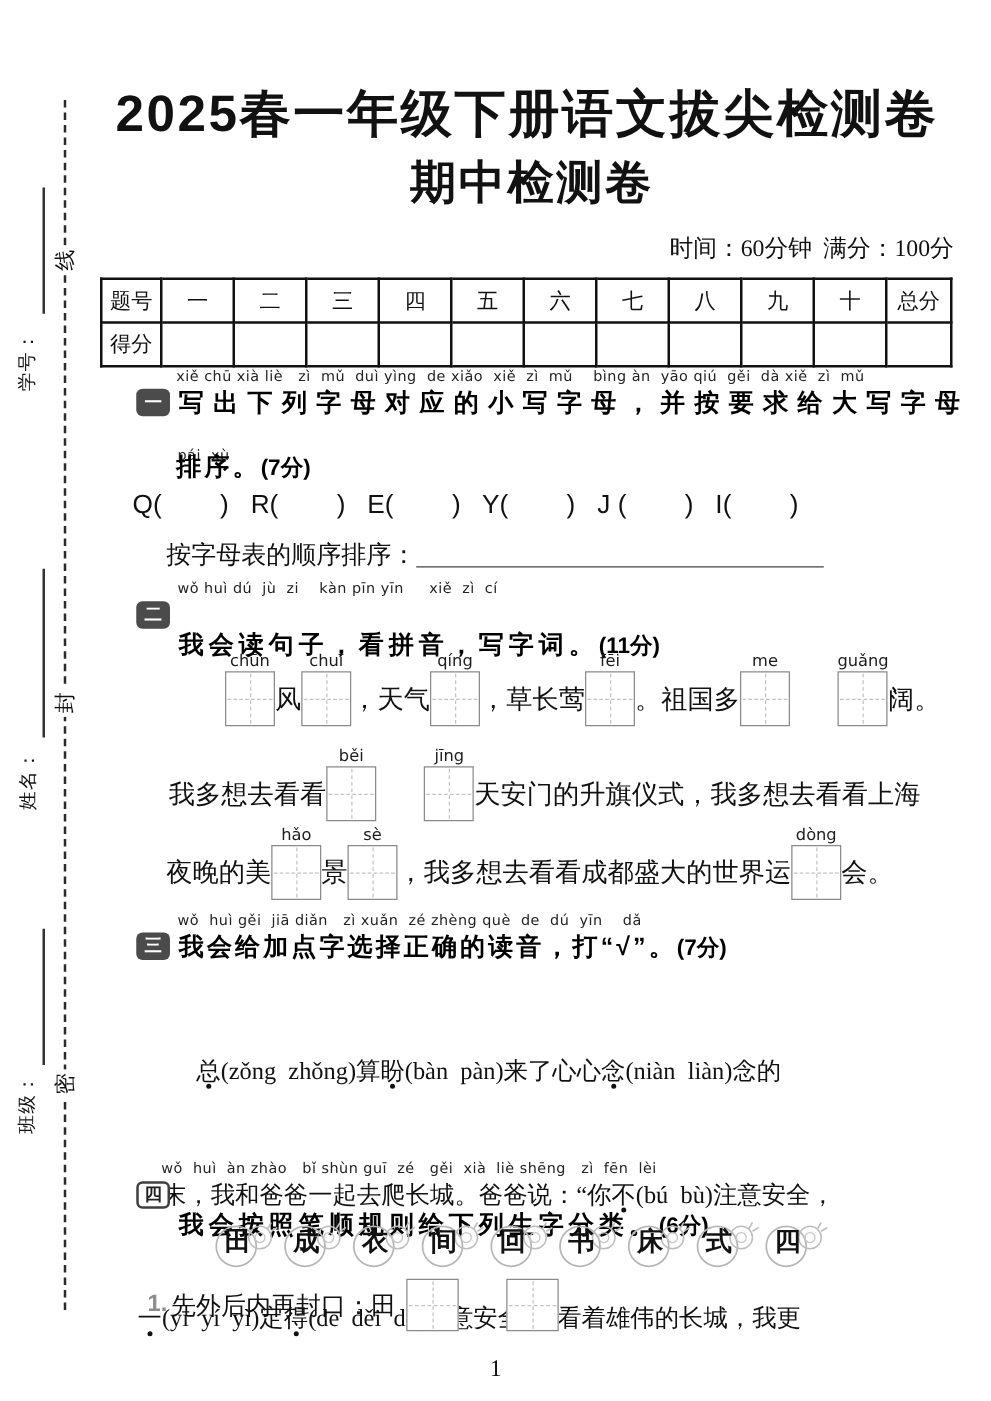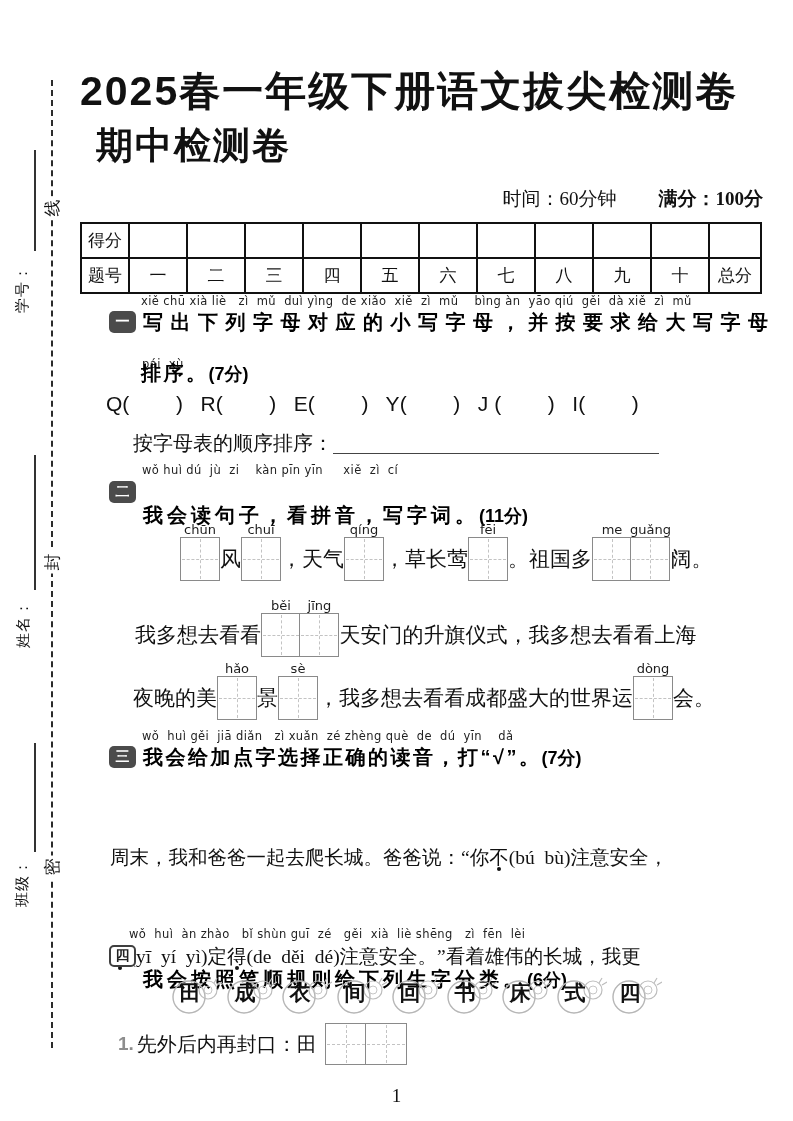--- a/index.html
+++ b/index.html
@@ -6,24 +6,24 @@
   #page{position:relative;width:793px;height:1121px;background:#ffffff;overflow:hidden;
         font-family:"Liberation Serif",serif;color:#111;}
   .abs{position:absolute;}
   
   .seal-dash{position:absolute;left:51px;top:80px;height:968px;width:0;border-left:2px dashed #2b2b2b;}
   .vrot{position:absolute;transform:translate(-50%,-50%) rotate(-90deg);white-space:nowrap;}
   .seal-char{font-size:17px;background:#fff;padding:2px 3px;font-family:"Liberation Serif",serif;}
   .side-label{font-size:15px;font-family:"Liberation Serif",serif;letter-spacing:1px;}
   .side-line{position:absolute;width:0;border-left:2px solid #333;}
   
-  .title1{left:80px;top:64px;width:683px;text-align:left;font:bold 41px "Liberation Sans",sans-serif;letter-spacing:2px;}
-  .title2{left:96px;top:121px;width:683px;text-align:left;font:bold 37px "Liberation Sans",sans-serif;letter-spacing:2px;}
+  .title1{left:80px;top:64px;width:683px;text-align:center;font:bold 41px "Liberation Sans",sans-serif;letter-spacing:2px;}
+  .title2{left:84px;top:121px;width:683px;text-align:center;font:bold 37px "Liberation Sans",sans-serif;letter-spacing:2px;}
   .infoline{left:80px;top:186px;width:683px;text-align:right;font-size:19px;}
-  .infoline b{font-weight:bold;margin-left:42px;}
+  .infoline b{font-weight:normal;margin-left:9px;}
   
   table.score{border-collapse:collapse;table-layout:fixed;}
   table.score td{border:2px solid #111;text-align:center;font-size:17px;padding:0;height:33px;}
   
   .py-line{font:11.5px "DejaVu Sans",sans-serif;color:#222;white-space:pre;letter-spacing:.4px;}
   .q-head{display:flex;align-items:flex-start;gap:7px;}
   .badge{flex:none;display:inline-flex;width:27px;height:22px;margin-top:2px;border-radius:5px;
          background:#4b4b4b;color:#fff;align-items:center;justify-content:center;
          font:bold 14px "Liberation Sans",sans-serif;}
   .badge.outline{background:#fff;border:2px solid #3f3f3f;color:#222;width:23px;height:18px;}
@@ -33,21 +33,21 @@
   .kai{font-size:20px;}
   .letters{font:21px "Liberation Sans",sans-serif;white-space:pre;}
   .blank-line{display:inline-block;width:326px;border-bottom:1.6px solid #444;height:20px;vertical-align:-4px;}
   
   .qrow{display:flex;align-items:center;height:44px;font-size:21px;white-space:pre;}
   .tzg{position:relative;flex:none;width:40px;height:44px;border:1.6px solid #8a8a8a;background:#fff;box-sizing:border-box;}
   .tzg::before{content:"";position:absolute;left:1px;right:1px;top:50%;border-top:1px dashed #c3c3c3;}
   .tzg::after{content:"";position:absolute;top:1px;bottom:1px;left:50%;border-left:1px dashed #c3c3c3;}
   .tzg .py{position:absolute;left:50%;top:-16px;transform:translateX(-50%);
            font:13px "DejaVu Sans",sans-serif;color:#1c1c1c;white-space:nowrap;text-align:right;}
-  .pair{display:flex;} .pair .tzg+.tzg{margin-left:-1.6px;}
+  .pair{display:flex;gap:40px;} .pair .tzg+.tzg{margin-left:-1.6px;}
   
   .p3{width:662px;font-size:19.5px;line-height:33px;white-space:pre-wrap;}
   .p3 .ind{padding-left:47px;}
   .dc{position:relative;}
   .dc::after{content:"";position:absolute;left:50%;bottom:-3px;width:4px;height:4px;border-radius:50%;
              background:#111;transform:translateX(-50%);}
   
   .snail-row{display:flex;gap:15px;}
   .snail{position:relative;flex:none;width:40px;height:40px;}
   .snail svg{position:absolute;left:-2px;top:0;}
@@ -90,47 +90,47 @@
           <col style="width:58px">
           <col style="width:58px">
           <col style="width:58px">
         <col style="width:58px">
           <col style="width:58px">
           <col style="width:58px">
           <col style="width:52px">
       </colgroup>
       <tbody>
           <tr>
-        <td>得分</td>
-        <td></td>
-            <td></td>
-        <td></td>
-            <td></td>
-        <td></td>
-            <td></td>
-        <td></td>
-            <td></td>
-        <td></td>
-            <td></td>
-        <td></td>
-      </tr>
-      <tr>
         <td>题号</td>
         <td>一</td>
         <td>二</td>
         <td>三</td>
         <td>四</td>
         <td>五</td>
         <td>六</td>
         <td>七</td>
         <td>八</td>
         <td>九</td>
         <td>十</td>
         <td>总分</td>
       </tr>
+      <tr>
+        <td>得分</td>
+        <td></td>
+            <td></td>
+        <td></td>
+            <td></td>
+        <td></td>
+            <td></td>
+        <td></td>
+            <td></td>
+        <td></td>
+            <td></td>
+        <td></td>
+      </tr>
     </tbody>
       </table>
   </div>
 
   <div class="abs py-line" style="left:141px;top:294px;">xiě chū xià liè   zì  mǔ  duì yìng  de xiǎo  xiě  zì  mǔ    bìng àn  yāo qiú  gěi  dà xiě  zì  mǔ</div>
   <div class="abs q-head" style="left:109px;top:309px;">
     <span class="badge">一</span>
     <span class="h-txt ls7">写出下列字母对应的小写字母，并按要求给大写字母</span>
   </div>
   <div class="abs py-line" style="left:142px;top:357px;text-align:right;">pái  xù</div>
@@ -159,20 +159,21 @@
   <div class="abs qrow" style="left:133px;top:676px;">
     <span>夜晚的美</span><span class="tzg"><span class="py">hǎo</span></span><span>景</span><span class="tzg"><span class="py">sè</span></span><span>，我多想去看看成都盛大的世界运</span><span class="tzg"><span class="py">dòng</span></span><span>会。</span>
   </div>
 
   <div class="abs py-line" style="left:142px;top:729px;">wǒ  huì gěi  jiā diǎn   zì xuǎn  zé zhèng què  de  dú  yīn    dǎ</div>
   <div class="abs q-head" style="left:109px;top:744px;">
     <span class="badge">三</span>
     <span class="h-txt ls2"><i style="font-style:normal">我会给加点字选择正确的读音，打“√”。</i><i class="score-part" style="font-style:normal">(7分)</i></span>
   </div>
   <div class="abs p3" style="left:110px;top:775px;">
+    <div class="ind"><span class="dc">总</span><span>(zǒng  zhǒng)算</span><span class="dc">盼</span><span>(bàn  pàn)来了心心</span><span class="dc">念</span><span>(niàn  liàn)念的</span></div>
     <div><span>周末，我和爸爸一起去爬长城。爸爸说：“你</span><span class="dc">不</span><span>(bú  bù)注意安全，</span></div>
     <div><span class="dc">一</span><span>(yī  yí  yì)定</span><span class="dc">得</span><span>(de  děi  dé)注意安全。”看着雄伟的长城，我更</span></div>
     
   </div>
 
   <div class="abs py-line" style="left:129px;top:927px;">wǒ  huì  àn zhào   bǐ shùn guī  zé   gěi  xià  liè shēng   zì  fēn  lèi</div>
   <div class="abs q-head" style="left:109px;top:943px;">
     <span class="badge outline">四</span>
     <span class="h-txt ls4"><i style="font-style:normal">我会按照笔顺规则给下列生字分类。</i><i class="score-part" style="font-style:normal">(6分)</i></span>
   </div>

